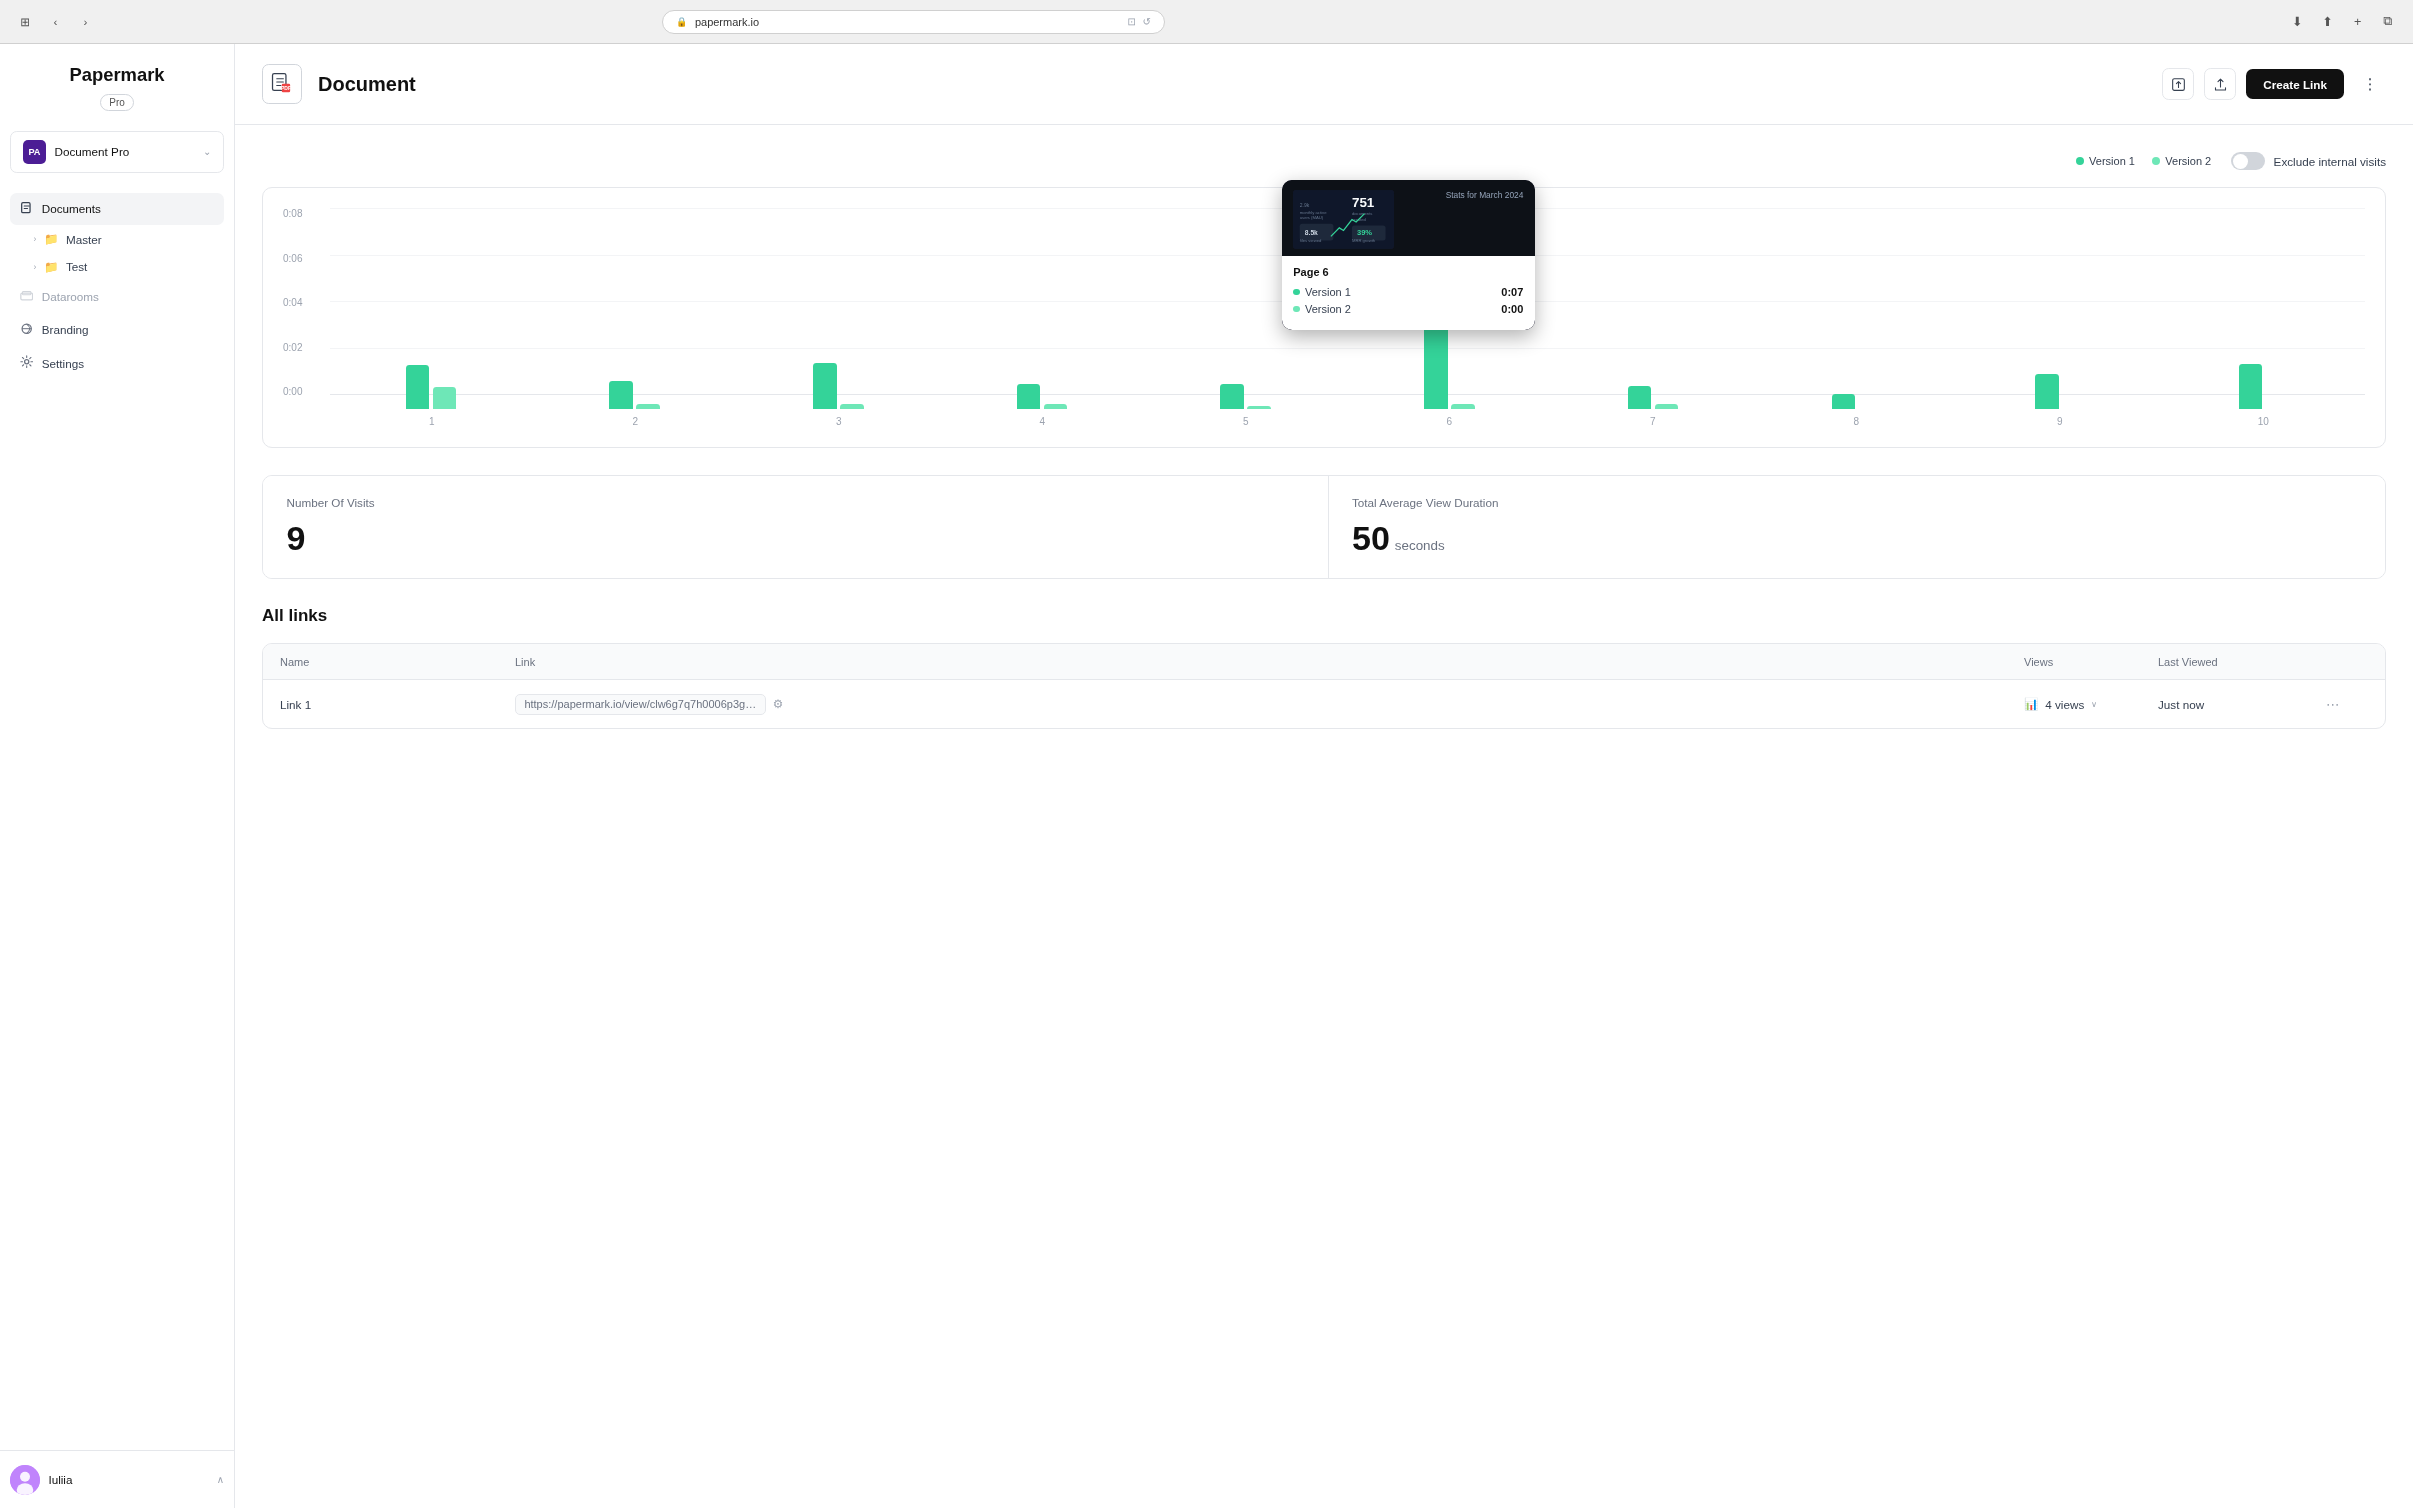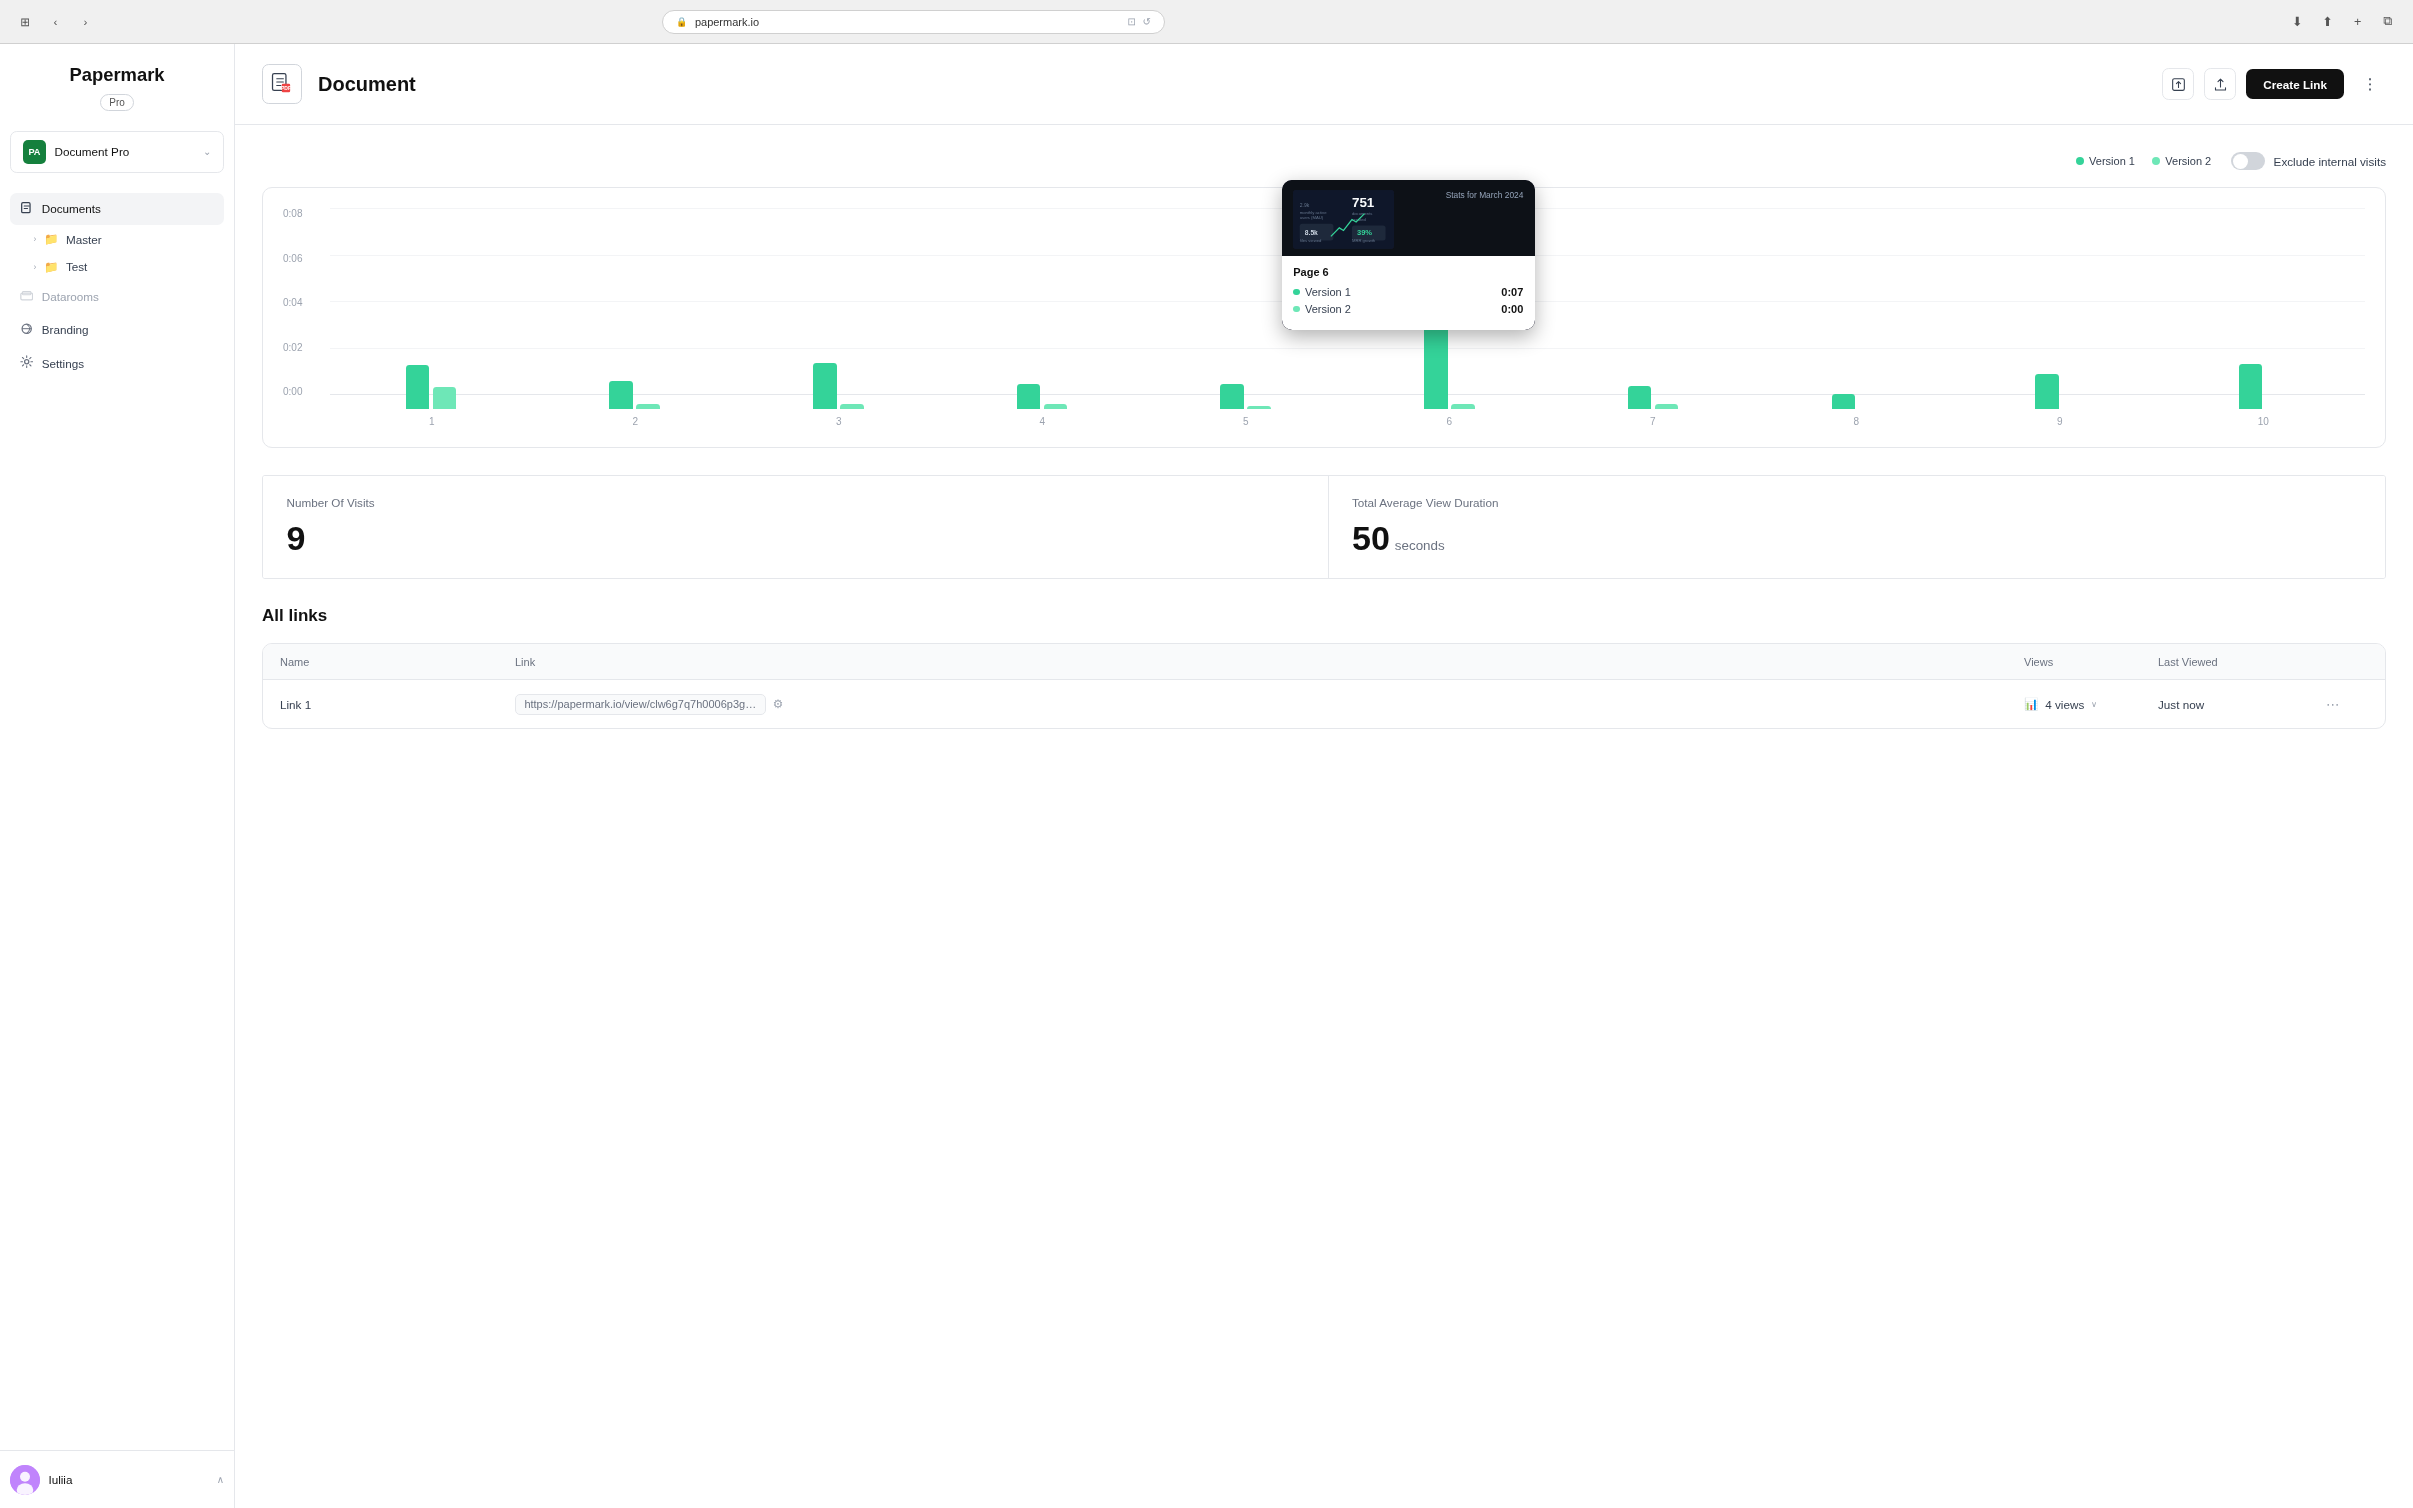--- a/index.html
+++ b/index.html
@@ -36,21 +36,21 @@
     .pro-badge {
       border: 0.8px solid #d1d5db; border-radius: 17px; padding: 1.7px 8.4px;
       font-size: 10px; font-weight: 500; color: #555;
     }
     .workspace-selector {
       margin: 6.7px 10px 13.4px;
       border: 0.8px solid #e5e7eb; border-radius: 6.7px; padding: 8.4px 11.7px;
       display: flex; align-items: center; gap: 8.4px; cursor: pointer;
     }
     .workspace-avatar {
-      width: 23.5px; height: 23.5px; border-radius: 5px; background: #15803d;
+      width: 23.5px; height: 23.5px; border-radius: 5px; background: #4c1d95;
       display: flex; align-items: center; justify-content: center;
       color: white; font-size: 9.2px; font-weight: 600;
     }
     .workspace-name { flex: 1; font-size: 11.7px; font-weight: 500; color: #111; }
     .chevron-icon { color: #9ca3af; font-size: 10px; }
 
     .sidebar-nav { padding: 6.7px 10px; flex: 1; }
     .nav-item {
       display: flex; align-items: center; gap: 8.4px; padding: 7.5px 10px;
       border-radius: 6.7px; cursor: pointer; margin-bottom: 1.7px;
@@ -147,21 +147,21 @@
     .chart-tooltip {
       position: absolute; top: 8.4px; left: 55%; z-index: 10;
       background: #1a1a2e; border-radius: 10px; overflow: hidden;
       box-shadow: 0 6.7px 20px rgba(0,0,0,0.3); min-width: 168px;
     }
     .tooltip-version { display: flex; align-items: center; justify-content: space-between; margin-bottom: 5px; font-size: 11px; }
     .tooltip-ver-label { display: flex; align-items: center; gap: 5px; color: #374151; }
     .tooltip-ver-time { font-weight: 600; color: #111; }
 
     
-    .stats-row { display: flex; gap: 8px; margin: 27px 27px 0; border: 0.8px solid #e5e7eb; border-radius: 3px; overflow: hidden; }
+    .stats-row { display: flex; gap: 8px; margin: 27px 27px 0; border: 0.8px solid #e5e7eb; border-radius: 10px; overflow: hidden; }
     .stat-card { flex: 1; padding: 20px 23.5px; background: white; }
     .stat-card + .stat-card { border-left: 0.8px solid #e5e7eb; }
     .stat-card-label { font-size: 11.7px; color: #6b7280; margin-bottom: 10px; }
     .stat-card-value { font-size: 34px; font-weight: 700; color: #111; display: flex; align-items: baseline; gap: 5px; }
     .stat-card-unit { font-size: 13.4px; font-weight: 400; color: #6b7280; }
 
     
     .links-section { padding: 27px; }
     .links-title { font-size: 17px; font-weight: 600; color: #111; margin-bottom: 17px; }
     .links-table { border: 0.8px solid #e5e7eb; border-radius: 10px; overflow: hidden; background: white; }

